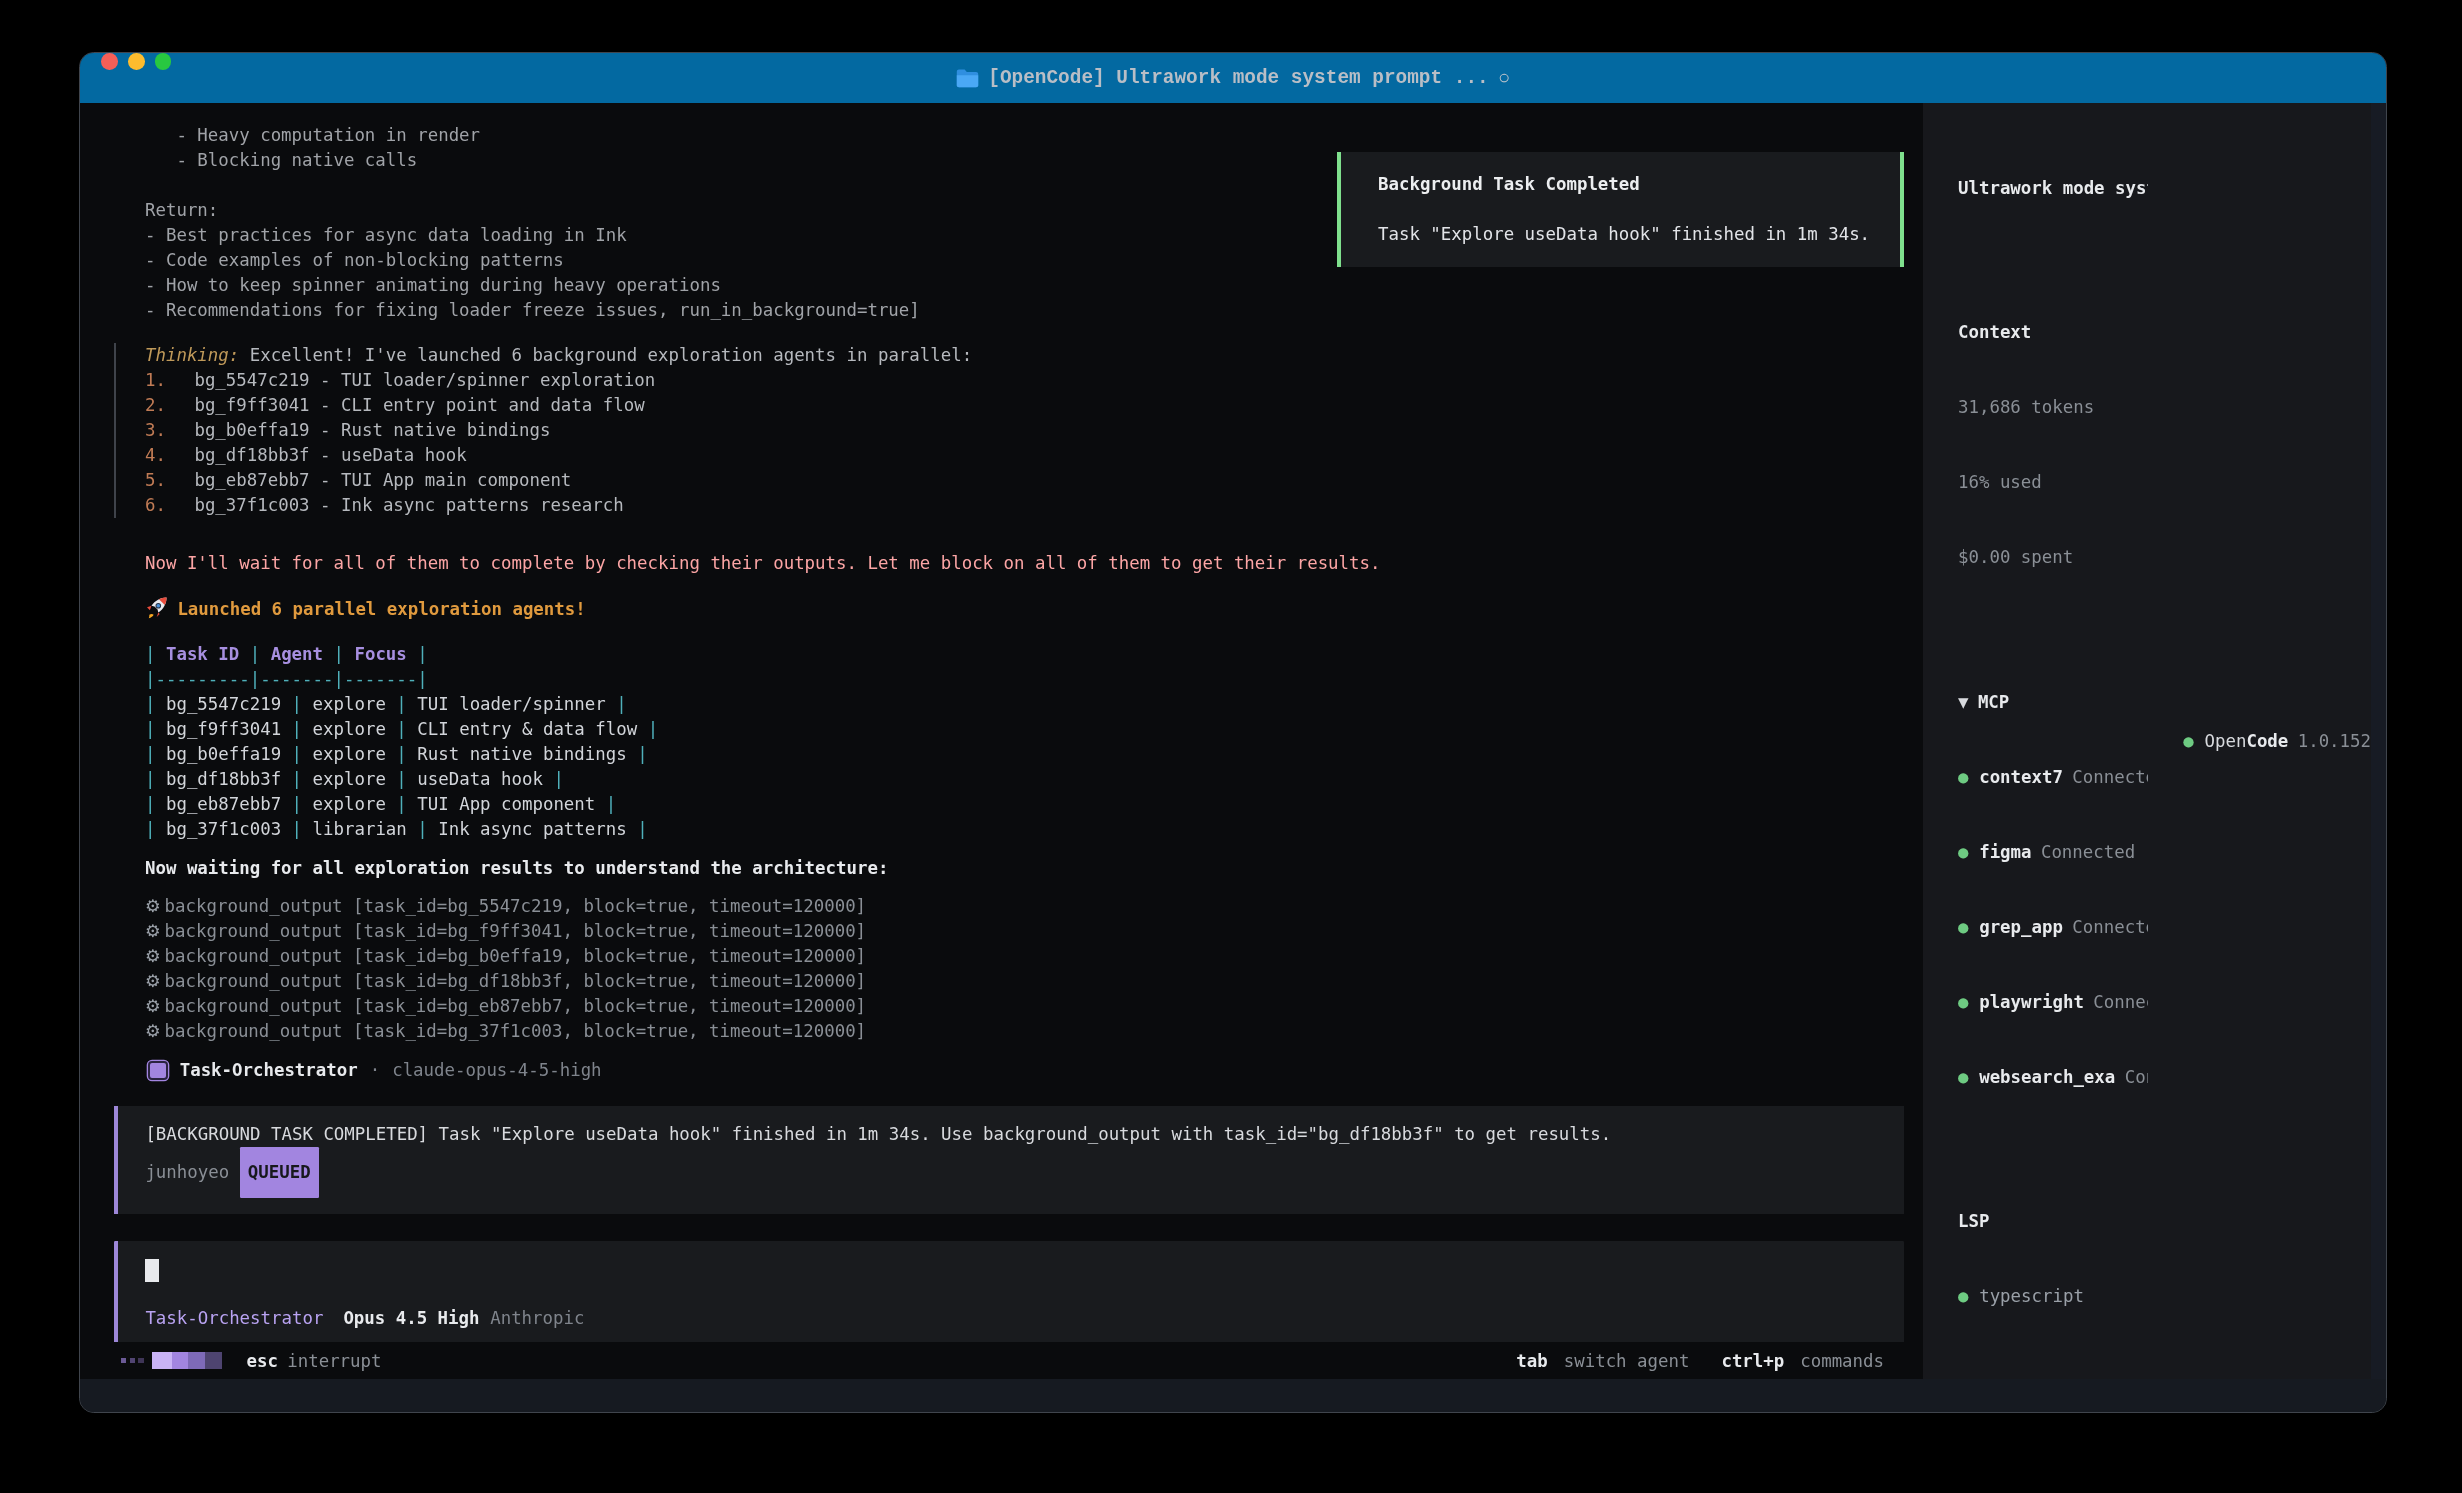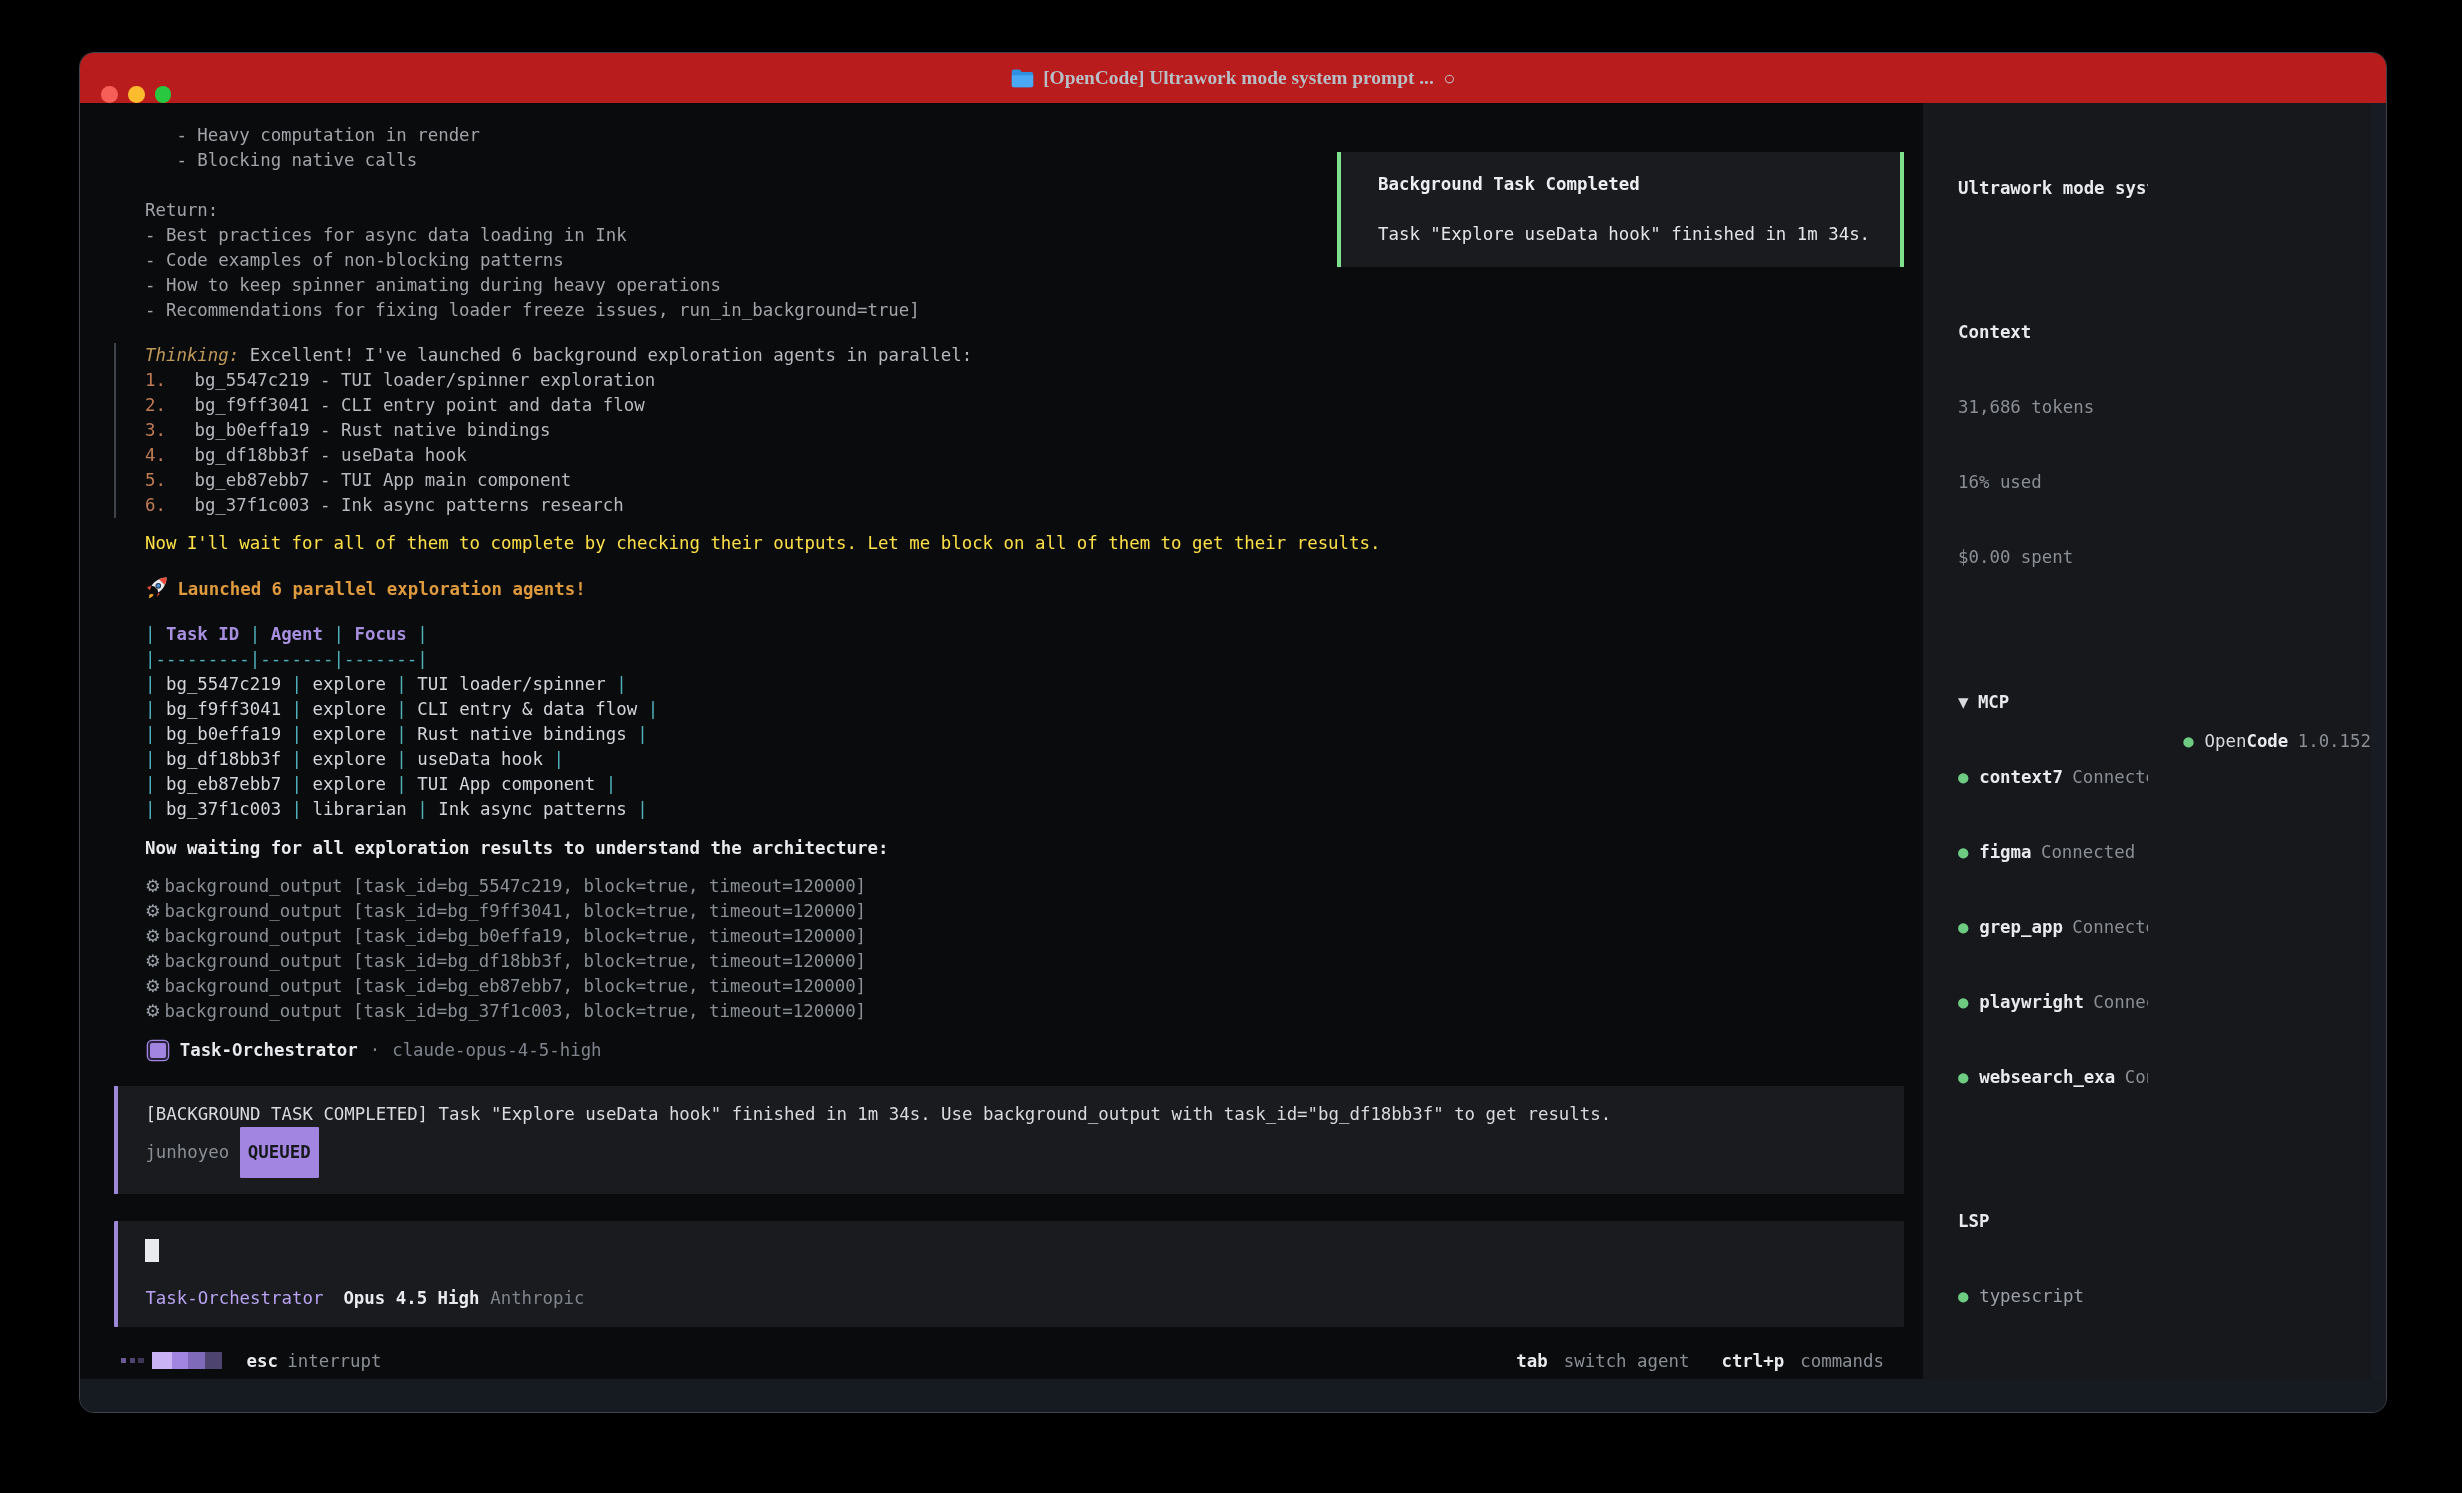--- a/index.html
+++ b/index.html
@@ -11,22 +11,22 @@
   *{margin:0;padding:0;box-sizing:border-box;}
   html,body{width:2462px;height:1493px;background:#000;overflow:hidden;}
   body{font-family:"DejaVu Sans Mono", monospace;}
 
   .window{
     position:absolute; left:79px; top:52px; width:2308px; height:1361px;
     background:#161a21; border:1.3px solid #40454d; border-radius:14.7px;
     overflow:hidden; display:flex; flex-direction:column;
   }
   .titlebar{
-    height:50px; flex:0 0 50px; background:#b91c1c; display:flex; align-items:flex-end;
-    position:relative; font-family:Liberation Serif, serif;
+    height:50px; flex:0 0 50px; background:#0369a1; display:flex; align-items:flex-start;
+    position:relative; font-family:Liberation Mono, monospace;
   }
   .traffic{display:flex; gap:10px; padding-left:21.4px;}
   .light{width:16.7px;height:16.7px;border-radius:50%;}
   .light.red{background:var(--traffic-red);} .light.yellow{background:var(--traffic-yellow);} .light.green{background:var(--traffic-green);}
   .title-wrap{
     position:absolute; left:0; right:0; top:0; bottom:0;
     display:flex; align-items:center; justify-content:center; gap:9.4px;
     color:#b9bec6; font-weight:bold; font-size:19.4px; pointer-events:none;
   }
   .title-suffix{font-weight:normal; font-size:20px; color:#c2c6cc;}
@@ -42,21 +42,21 @@
   }
   .line{white-space:pre; display:block;}
   .gap{height:25px;} .gap-sm{height:13.4px;} .gap-md{height:20px;}
 
   .dim{color:#a0a3a8;}
   .thinking-block{border-left:2px solid #3f434a; margin-left:-31px; padding-left:29px;}
   .thinking-label{color:var(--gold); font-style:italic;}
   .thinking-text{color:#b6b9be;}
   .num{color:var(--terracotta);}
   .item-text{color:#b6b9be;margin-left:18px;}
-  .wait-line{color:#fde047;}
+  .wait-line{color:#fca5a5;margin-top:20px;}
   .launched{color:var(--orange); font-weight:bold;}
   .rocket{display:inline-block; vertical-align:-4px; margin-right:9.4px;}
   .pipe{color:var(--teal);}
   .th{color:var(--purple); font-weight:bold;}
   .td{color:#d2d5da;}
   .sep-row{color:var(--teal);}
   .bold-white{color:#e8eaed; font-weight:bold;}
   .tool-line{color:#8a8f96;}
   .gear{font-family:"DejaVu Sans", sans-serif; color:#9aa0a8; margin-right:4px;}
 

